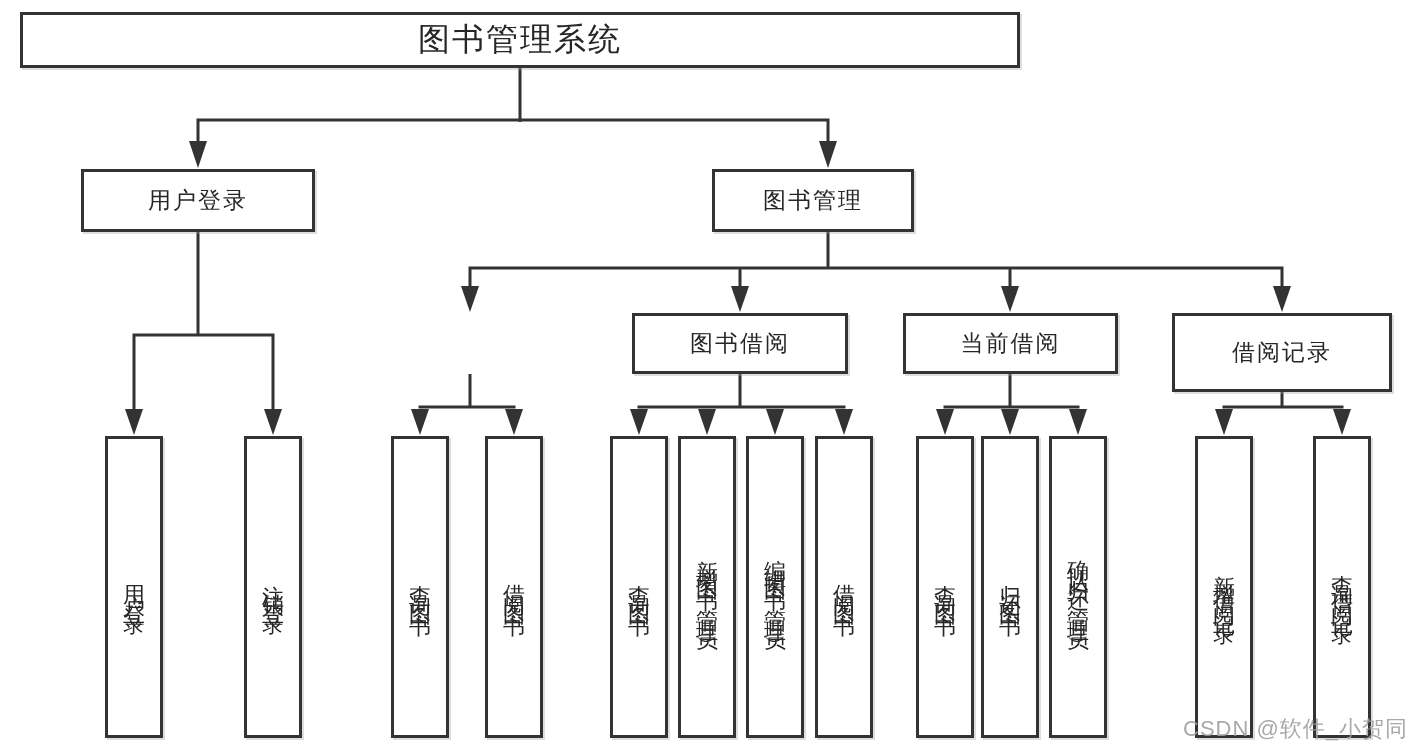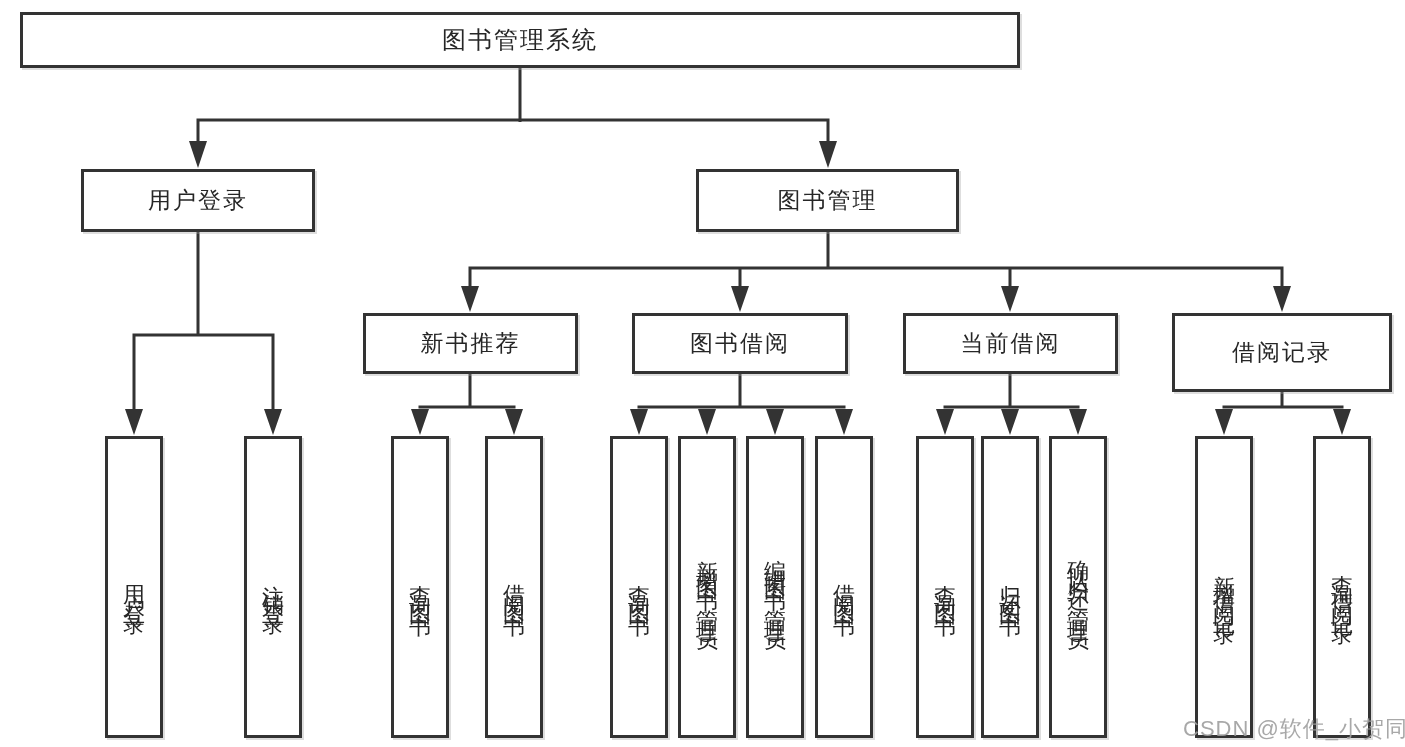--- a/index.html
+++ b/index.html
@@ -26,21 +26,21 @@
     display: flex;
     align-items: center;
     justify-content: center;
     z-index: 2;
     box-shadow: 2px 2px 0 rgba(160,160,160,0.35);
   }
   .hbox {
     font-size: 23px;
     letter-spacing: 2px;
   }
-  .hbox.root { font-size: 24px; }
+  .hbox.root { font-size: 32px; }
   .vbox {
     writing-mode: vertical-rl;
     font-size: 22px;
     letter-spacing: 10px;
     line-height: 1;
   }
   #watermark {
     position: absolute;
     left: 1183px;
     top: 714px;
@@ -98,23 +98,22 @@
       M936 409 H954 L945 435 Z
       M1001 409 H1019 L1010 435 Z
       M1069 409 H1087 L1078 435 Z
       M1215 409 H1233 L1224 435 Z
       M1333 409 H1351 L1342 435 Z"></path>
   </svg>
 
   <div class="box hbox root" style="left:20px; top:12px; width:1000px; height:56px">图书管理系统</div>
 
   <div class="box hbox" style="left:81px; top:169px; width:234px; height:63px">用户登录</div>
-  <div class="box hbox" style="left:696px; top:169px; width:263px; height:63px">图书管理</div>
+  <div class="box hbox" style="left:712px; top:169px; width:202px; height:63px">图书管理</div>
 
-  <div class="box hbox" style="left:363px; top:313px; width:215px; height:61px">新书推荐</div>
   <div class="box hbox" style="left:632px; top:313px; width:216px; height:61px">图书借阅</div>
   <div class="box hbox" style="left:903px; top:313px; width:215px; height:61px">当前借阅</div>
   <div class="box hbox" style="left:1172px; top:313px; width:220px; height:79px">借阅记录</div>
 
   <div class="box vbox" style="left:105px; top:436px; width:58px; height:302px">用户登录</div>
   <div class="box vbox" style="left:244px; top:436px; width:58px; height:302px">注销登录</div>
 
   <div class="box vbox" style="left:391px; top:436px; width:58px; height:302px">查询图书</div>
   <div class="box vbox" style="left:485px; top:436px; width:58px; height:302px">借阅图书</div>
 

